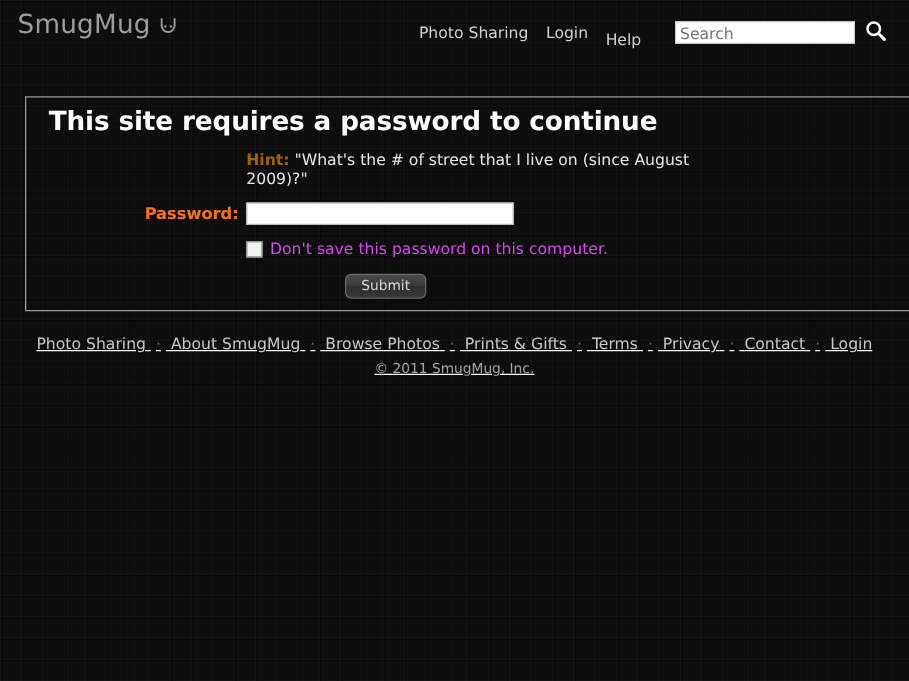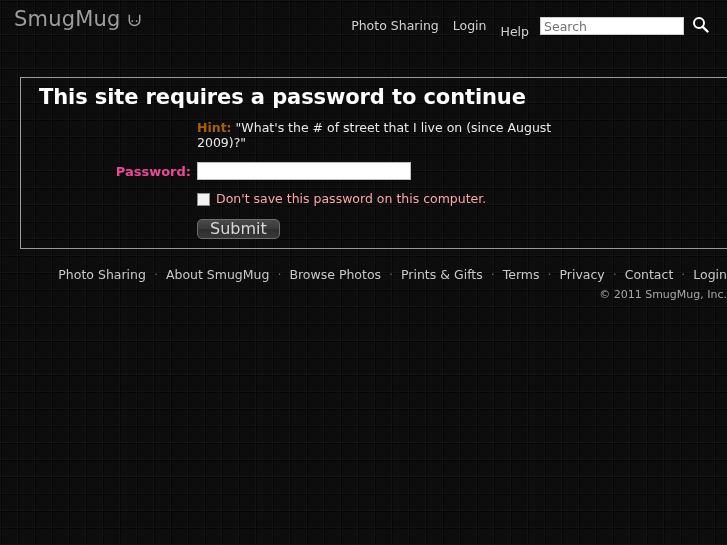--- a/index.html
+++ b/index.html
@@ -76,20 +76,21 @@
     height: 18px;
     box-sizing: border-box;
     border: 1px solid #cfcfcf;
     background: #ffffff;
     color: #1d4ed8;
     font-family: "DejaVu Sans", "Liberation Sans", sans-serif;
     font-size: 12.5px;
     padding: 0 3px;
     outline: none;
     border-radius: 0;
+    margin-left: 16px;
   }
   #search-button {
     background: transparent;
     border: none;
     padding: 0;
     margin-left: 7px;
     cursor: pointer;
     display: flex;
     align-items: center;
     justify-content: center;
@@ -146,21 +147,21 @@
     margin-left: 0;
   }
   #hint-text .hint-label {
     font-weight: bold;
     color: #a16207;
   }
 
   #password-label {
     font-weight: bold;
     font-size: 13px;
-    color: #ec4899;
+    color: #f97316;
     line-height: 19px;
   }
   #password-input {
     width: 214px;
     height: 18px;
     box-sizing: border-box;
     border: 1px solid #bdbdbd;
     background: #ffffff;
     color: #111111;
     font-family: "DejaVu Sans", "Liberation Sans", sans-serif;
@@ -185,46 +186,48 @@
     margin: 0;
     border: 1px solid #8d8d8d;
     background: #f2f2f2;
     appearance: none;
     -webkit-appearance: none;
     cursor: pointer;
     flex: 0 0 13px;
     box-sizing: border-box;
   }
   #remember-label {
-    color: #fca5a5;
+    color: #d946ef;
     font-size: 12.5px;
     cursor: pointer;
     line-height: 14px;
   }
 
   #submit-row { margin-top: 13px; }
   #submit-button {
     background: linear-gradient(to bottom, #4a4a4a 0%, #3a3a3a 48%, #2e2e2e 50%, #383838 100%);
     border: 1px solid #6d6d6d;
     border-radius: 5px;
     color: #d8d8d8;
     font-family: "DejaVu Sans", "Liberation Sans", sans-serif;
-    font-size: 16px;
+    font-size: 11px;
     padding: 2px 12px 3px 12px;
     cursor: pointer;
     line-height: 13px;
+    margin-left: 79px;
   }
 
   
   #site-footer {
     position: absolute;
     left: 0;
     top: 266px;
     width: 727px;
-    text-align: right;
+    text-align: center;
+    text-decoration: underline;
   }
   #footer-links {
     font-size: 12.5px;
     line-height: 18px;
     color: #c9c9c9;
   }
   #footer-links a {
     color: #c9c9c9;
     text-decoration: none;
   }

